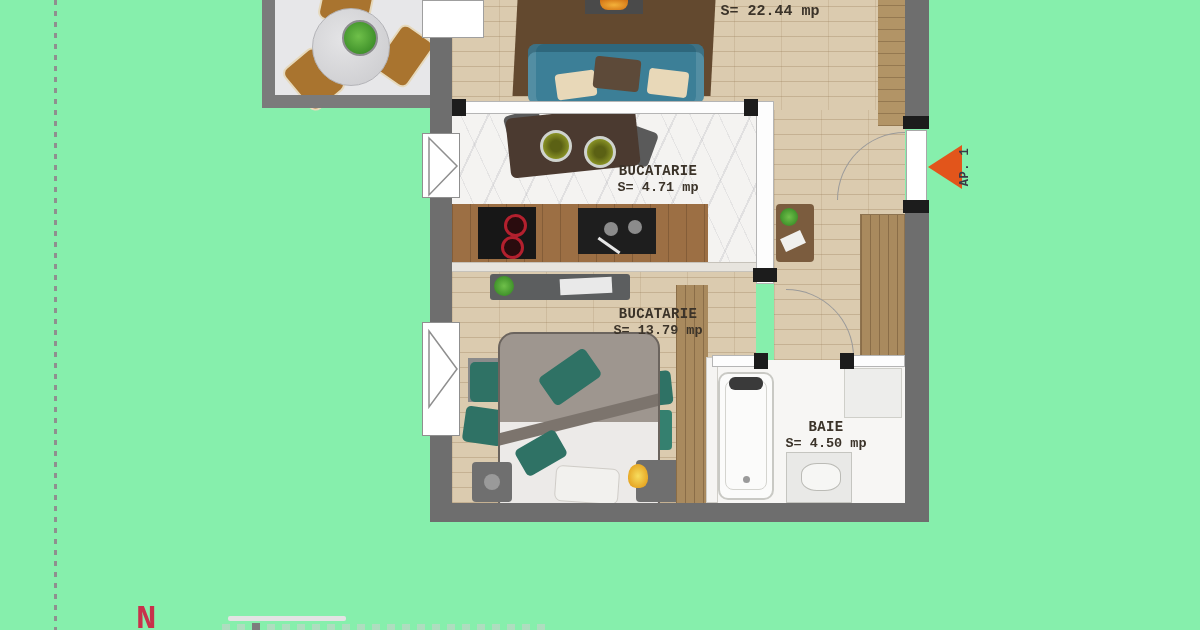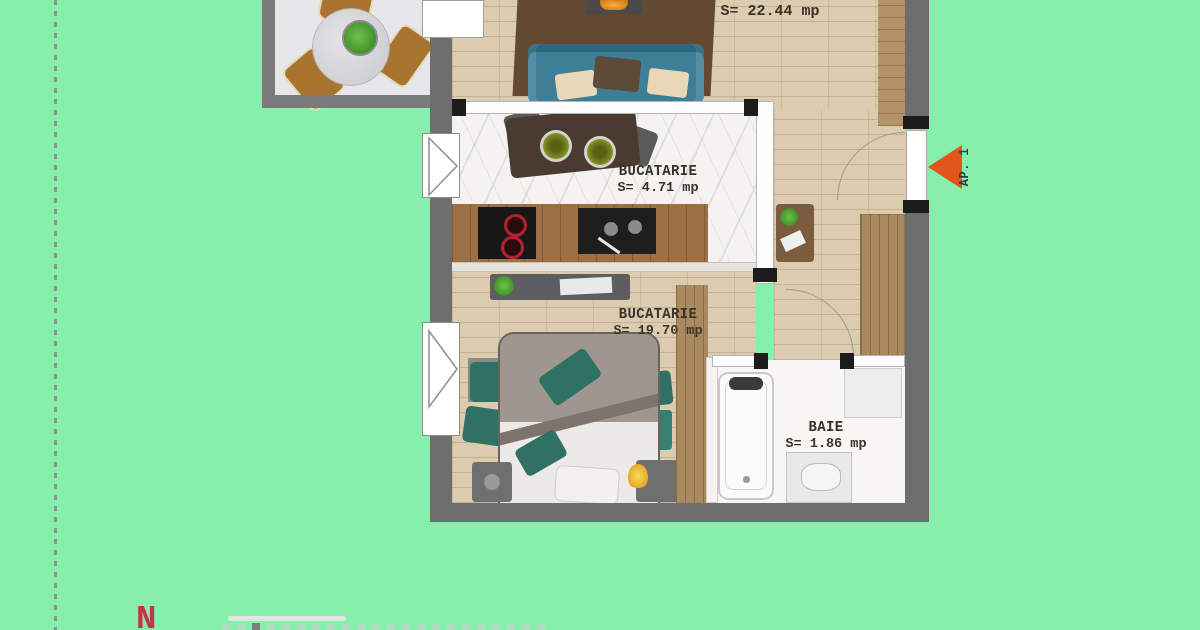--- a/index.html
+++ b/index.html
@@ -124,21 +124,21 @@
   </div>
   <div class="abs z2 greenpillow" style="left:542px;top:360px;width:56px;height:34px;transform:rotate(-35deg);"></div>
   <div class="abs z2 greenpillow" style="left:518px;top:438px;width:46px;height:30px;transform:rotate(-30deg);"></div>
   <div class="abs z2" style="left:556px;top:468px;width:62px;height:34px;background:#f2f1ee;border-radius:6px;transform:rotate(4deg);box-shadow:0 0 0 1px #cfccc7;"></div>
   <div class="abs z2" style="left:472px;top:462px;width:40px;height:40px;background:#6f6f6f;border-radius:4px;"></div>
   <div class="abs z2" style="left:484px;top:474px;width:16px;height:16px;border-radius:50%;background:#9a9a9a;"></div>
   <div class="abs z2" style="left:636px;top:460px;width:44px;height:42px;background:#6f6f6f;border-radius:4px;"></div>
   <div class="abs z2" style="left:628px;top:464px;width:20px;height:24px;background:radial-gradient(#f7dd5e,#e0930f);border-radius:50% 50% 40% 40%;"></div>
   <div class="abs room-label" style="left:588px;top:306px;width:140px;">
     <div class="room-name">BUCATARIE</div>
-    <div class="room-area">S= 19.70 mp</div>
+    <div class="room-area">S= 13.79 mp</div>
   </div>
 
   <div class="abs z2 woodgrain-v" style="left:676px;top:285px;width:32px;height:218px;"></div>
   <div class="abs z3" style="left:706px;top:357px;width:12px;height:146px;background:#f5f4f2;border:1px solid #d0cec8;box-sizing:border-box;"></div>
 
   <div class="abs z2" style="left:776px;top:204px;width:38px;height:58px;background:#7b5c3e;border-radius:4px;"></div>
   <div class="abs z2" style="left:780px;top:208px;width:18px;height:18px;border-radius:50%;background:radial-gradient(#6fc04a,#2d7f1e);"></div>
   <div class="abs z2" style="left:782px;top:234px;width:22px;height:14px;background:#f0f0ee;transform:rotate(-25deg);"></div>
   <div class="abs z2 woodgrain-v" style="left:860px;top:214px;width:45px;height:142px;border:1px solid #8d7350;box-sizing:border-box;"></div>
 
@@ -154,21 +154,21 @@
     <div style="position:absolute;left:5px;top:6px;width:42px;height:110px;border:1.5px solid #d4d4cf;border-radius:8px;box-sizing:border-box;"></div>
     <div style="position:absolute;left:9px;top:3px;width:34px;height:13px;background:#3a3a3a;border-radius:6px;"></div>
     <div style="position:absolute;left:23px;top:102px;width:7px;height:7px;border-radius:50%;background:#9a9a9a;"></div>
   </div>
   <div class="abs z2" style="left:844px;top:368px;width:58px;height:50px;background:#ededeb;border:1px solid #cfcfc9;box-sizing:border-box;"></div>
   <div class="abs z2" style="left:786px;top:452px;width:66px;height:51px;background:#e9e9e7;border:1px solid #c5c5c0;box-sizing:border-box;">
     <div style="position:absolute;left:14px;top:10px;width:38px;height:26px;background:#f6f6f4;border:1px solid #bbbbb6;border-radius:40%;"></div>
   </div>
   <div class="abs room-label" style="left:766px;top:419px;width:120px;">
     <div class="room-name">BAIE</div>
-    <div class="room-area">S= 1.86 mp</div>
+    <div class="room-area">S= 4.50 mp</div>
   </div>
 
   <div class="abs z3 wall" style="left:430px;top:0;width:22px;height:133px;"></div>
   <div class="abs z3 wall" style="left:430px;top:198px;width:22px;height:124px;"></div>
   <div class="abs z3 wall" style="left:430px;top:436px;width:22px;height:84px;"></div>
   <div class="abs z3 wall" style="left:430px;top:503px;width:499px;height:19px;"></div>
   <div class="abs z3 wall" style="left:905px;top:0;width:24px;height:126px;"></div>
   <div class="abs z3 wall" style="left:905px;top:202px;width:24px;height:318px;"></div>
 
   <div class="abs z4 winsym" style="left:422px;top:133px;width:38px;height:65px;">

